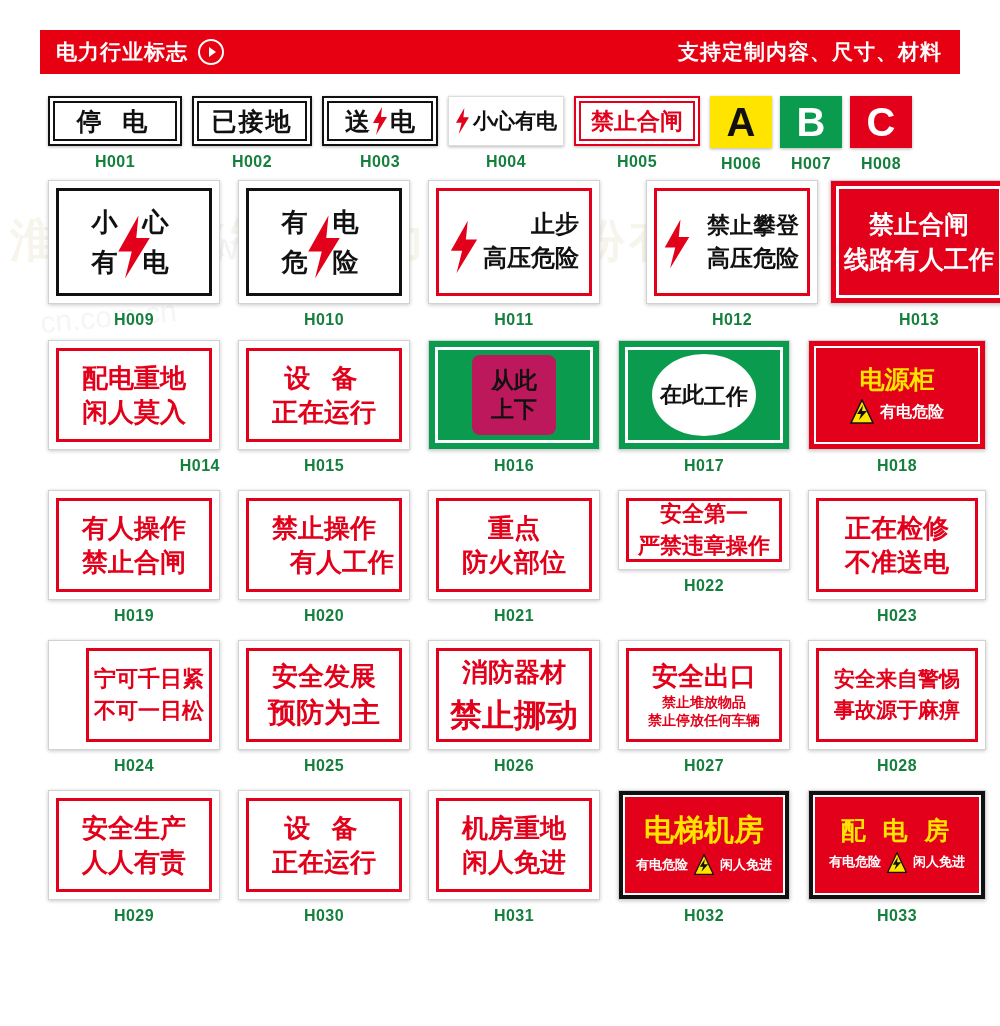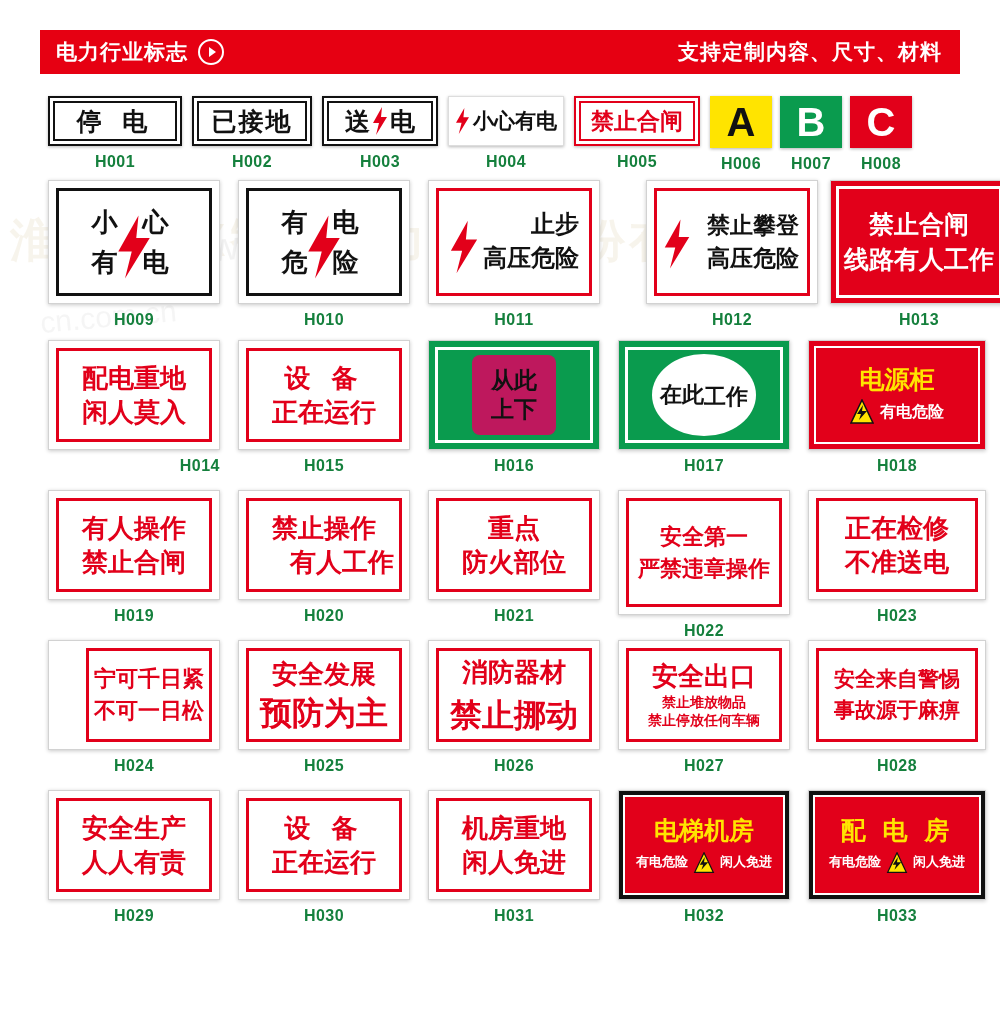--- a/index.html
+++ b/index.html
@@ -299,21 +299,21 @@
       <div class="card" style="width:172px;height:110px;">
         <div class="frame redline">
           <span class="cn red" style="font-size:26px;">重点</span>
           <span class="cn red" style="font-size:26px;margin-top:6px;">防火部位</span>
         </div>
       </div>
       <div class="code">H021</div>
     </div>
 
     <div class="cell" style="margin-right:18px;">
-      <div class="card" style="width:172px;height:125px;">
+      <div class="card" style="width:172px;height:80px;">
         <div class="frame redline">
           <span class="cn red" style="font-size:22px;">安全第一</span>
           <span class="cn red" style="font-size:22px;margin-top:8px;">严禁违章操作</span>
         </div>
       </div>
       <div class="code">H022</div>
     </div>
 
     <div class="cell">
       <div class="card" style="width:178px;height:110px;">
@@ -335,21 +335,21 @@
           <span class="cn red" style="font-size:22px;margin-top:8px;">不可一日松</span>
         </div>
       </div>
       <div class="code">H024</div>
     </div>
 
     <div class="cell" style="margin-right:18px;">
       <div class="card" style="width:172px;height:110px;">
         <div class="frame redline">
           <span class="cn red" style="font-size:26px;">安全发展</span>
-          <span class="cn red" style="font-size:32px;margin-top:8px;">预防为主</span>
+          <span class="cn red" style="font-size:28px;margin-top:8px;">预防为主</span>
         </div>
       </div>
       <div class="code">H025</div>
     </div>
 
     <div class="cell" style="margin-right:18px;">
       <div class="card" style="width:172px;height:110px;">
         <div class="frame redline">
           <span class="cn red" style="font-size:26px;">消防器材</span>
           <span class="cn red" style="font-size:32px;margin-top:12px;">禁止挪动</span>
@@ -408,21 +408,21 @@
           <span class="cn red" style="font-size:26px;">机房重地</span>
           <span class="cn red" style="font-size:26px;margin-top:6px;">闲人免进</span>
         </div>
       </div>
       <div class="code">H031</div>
     </div>
 
     <div class="cell" style="margin-right:18px;">
       <div class="card" style="width:172px;height:110px;background:#111;padding:4px;">
         <div class="frame" style="background:#e2001a;border:2px solid #fff;justify-content:center;gap:8px;">
-          <span class="cn" style="font-size:25px;color:#ffe400;text-align:center;">电梯机房</span>
+          <span class="cn" style="font-size:30px;color:#ffe400;text-align:center;">电梯机房</span>
           <div style="display:flex;align-items:center;gap:5px;">
             <span class="cn white" style="font-size:13px;">有电危险</span>
             <svg width="22" height="22" viewBox="0 0 24 26">
               <polygon points="12,1 23,24 1,24" fill="#ffe400" stroke="#111" stroke-width="1.5"></polygon>
               <polygon points="13,6 7,15 11,15 9,21 17,12 12,12" fill="#111"></polygon>
             </svg>
             <span class="cn white" style="font-size:13px;">闲人免进</span>
           </div>
         </div>
       </div>

